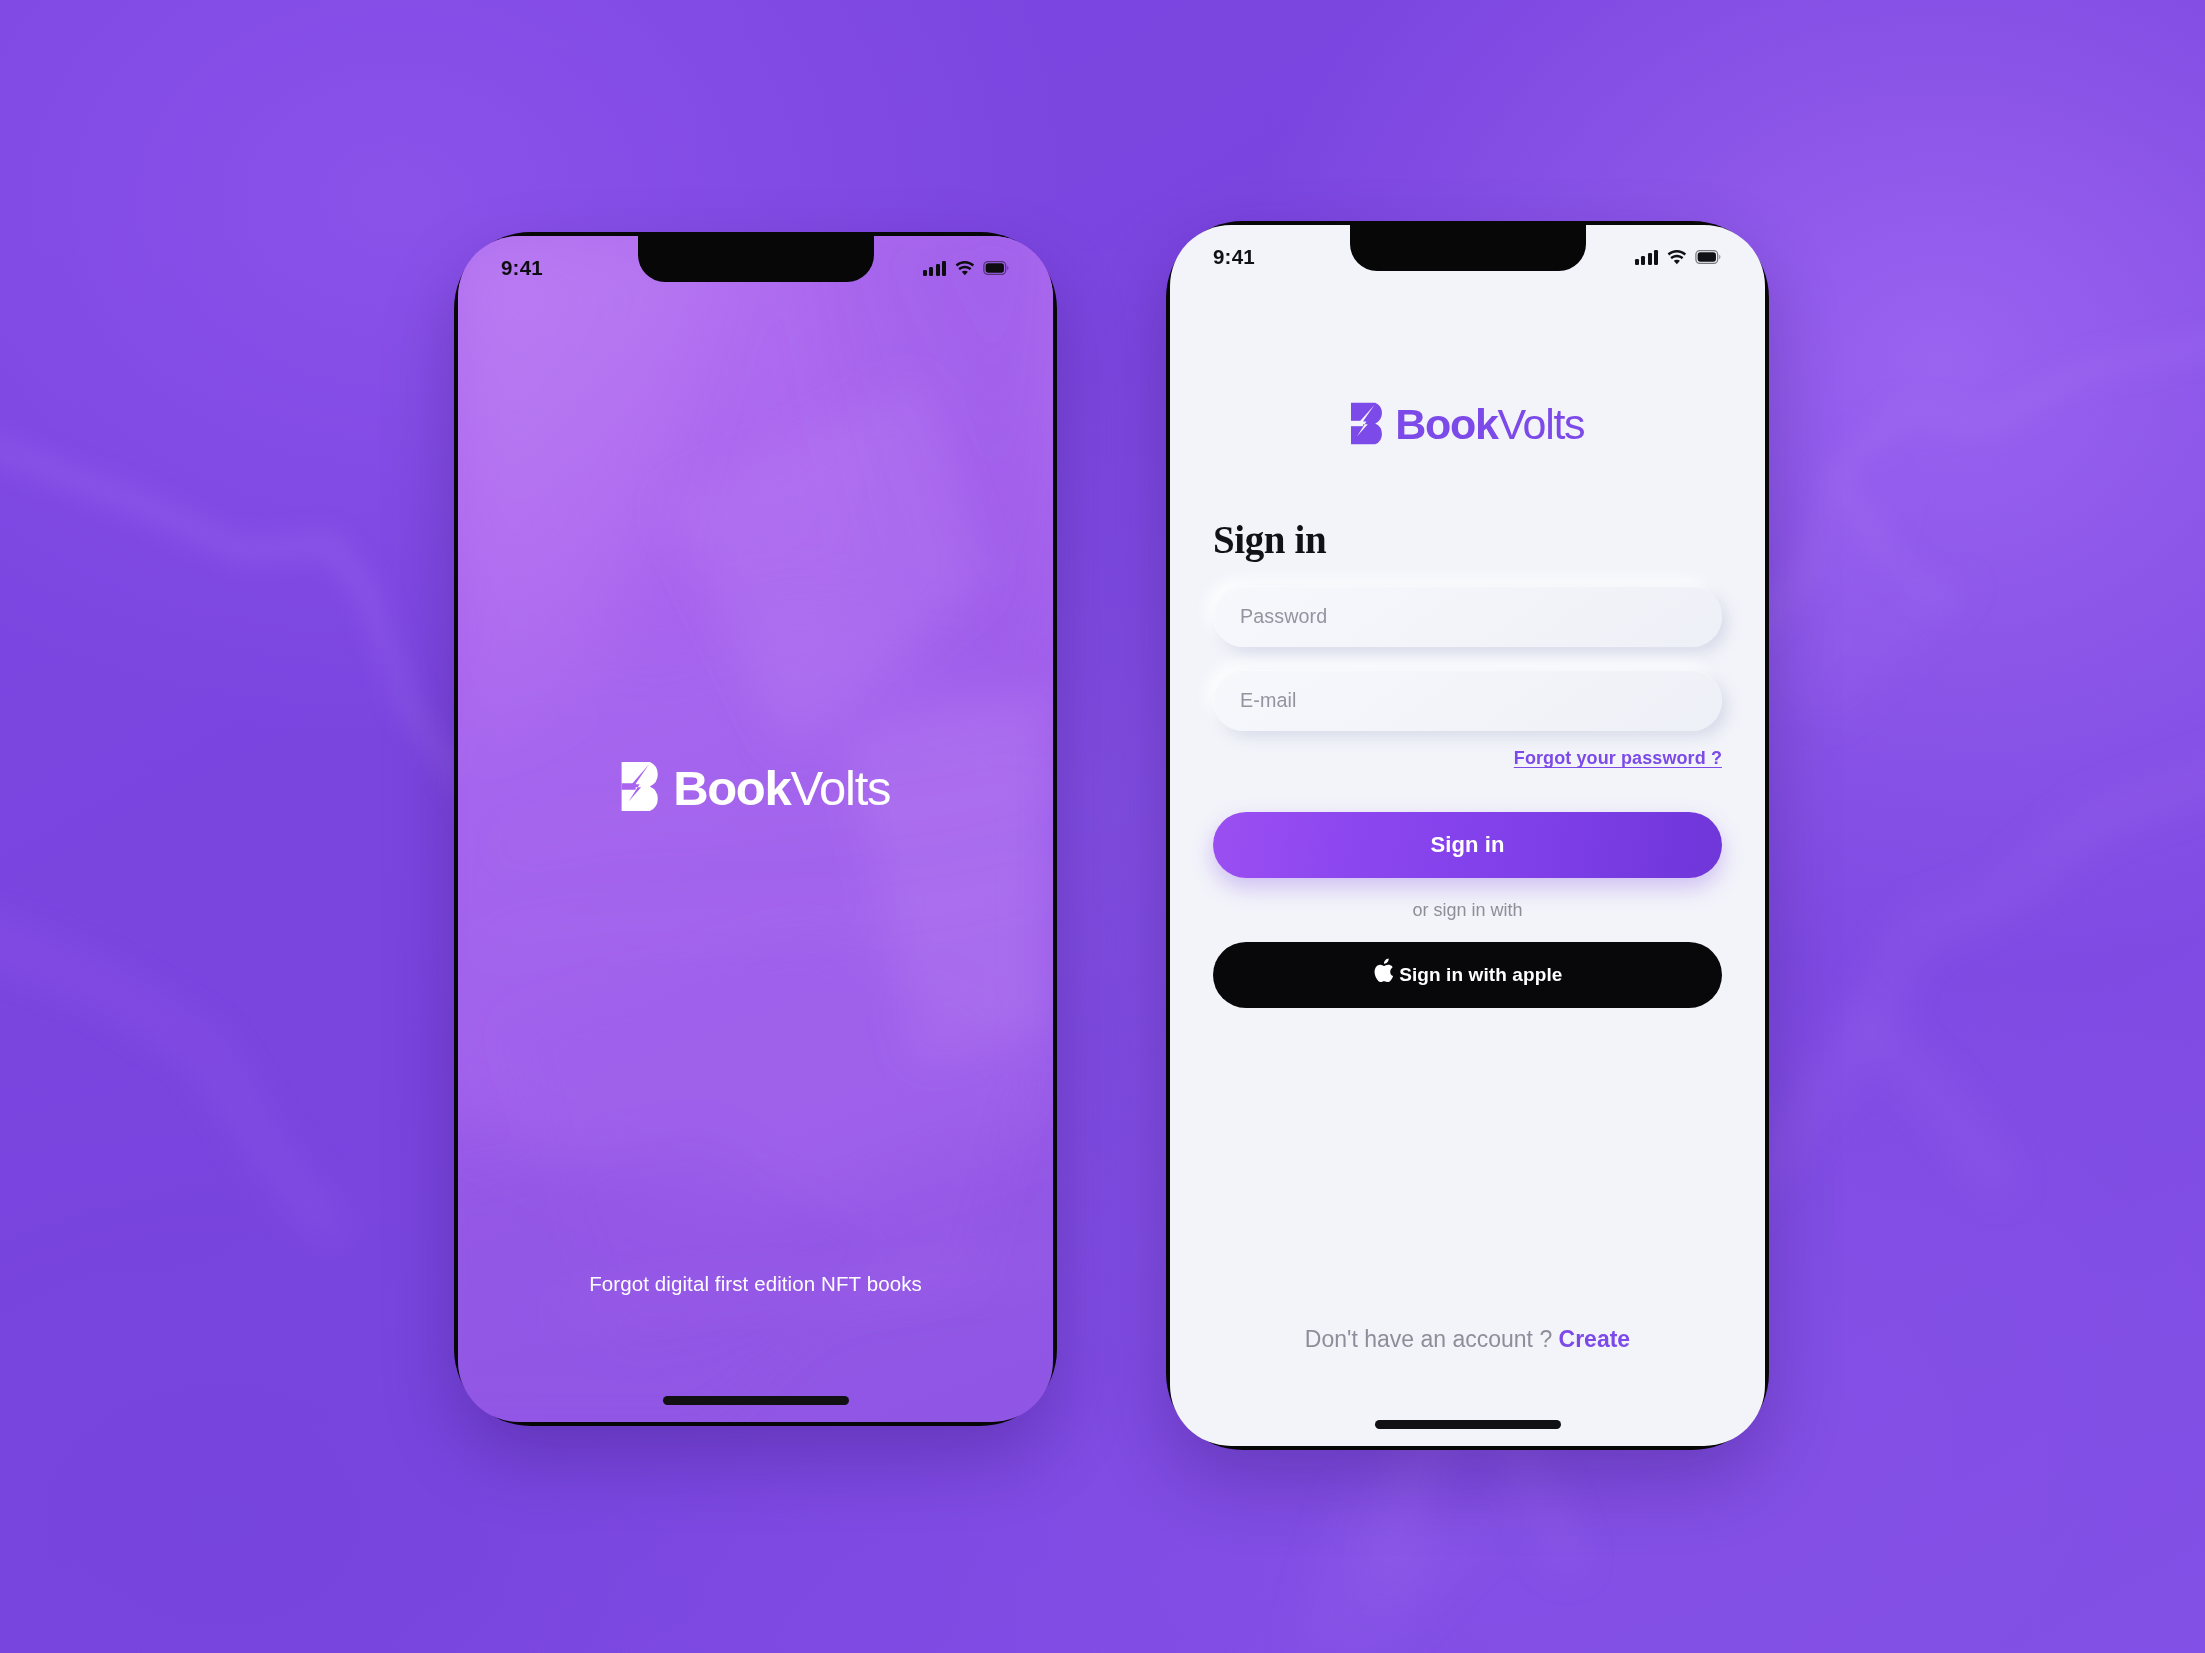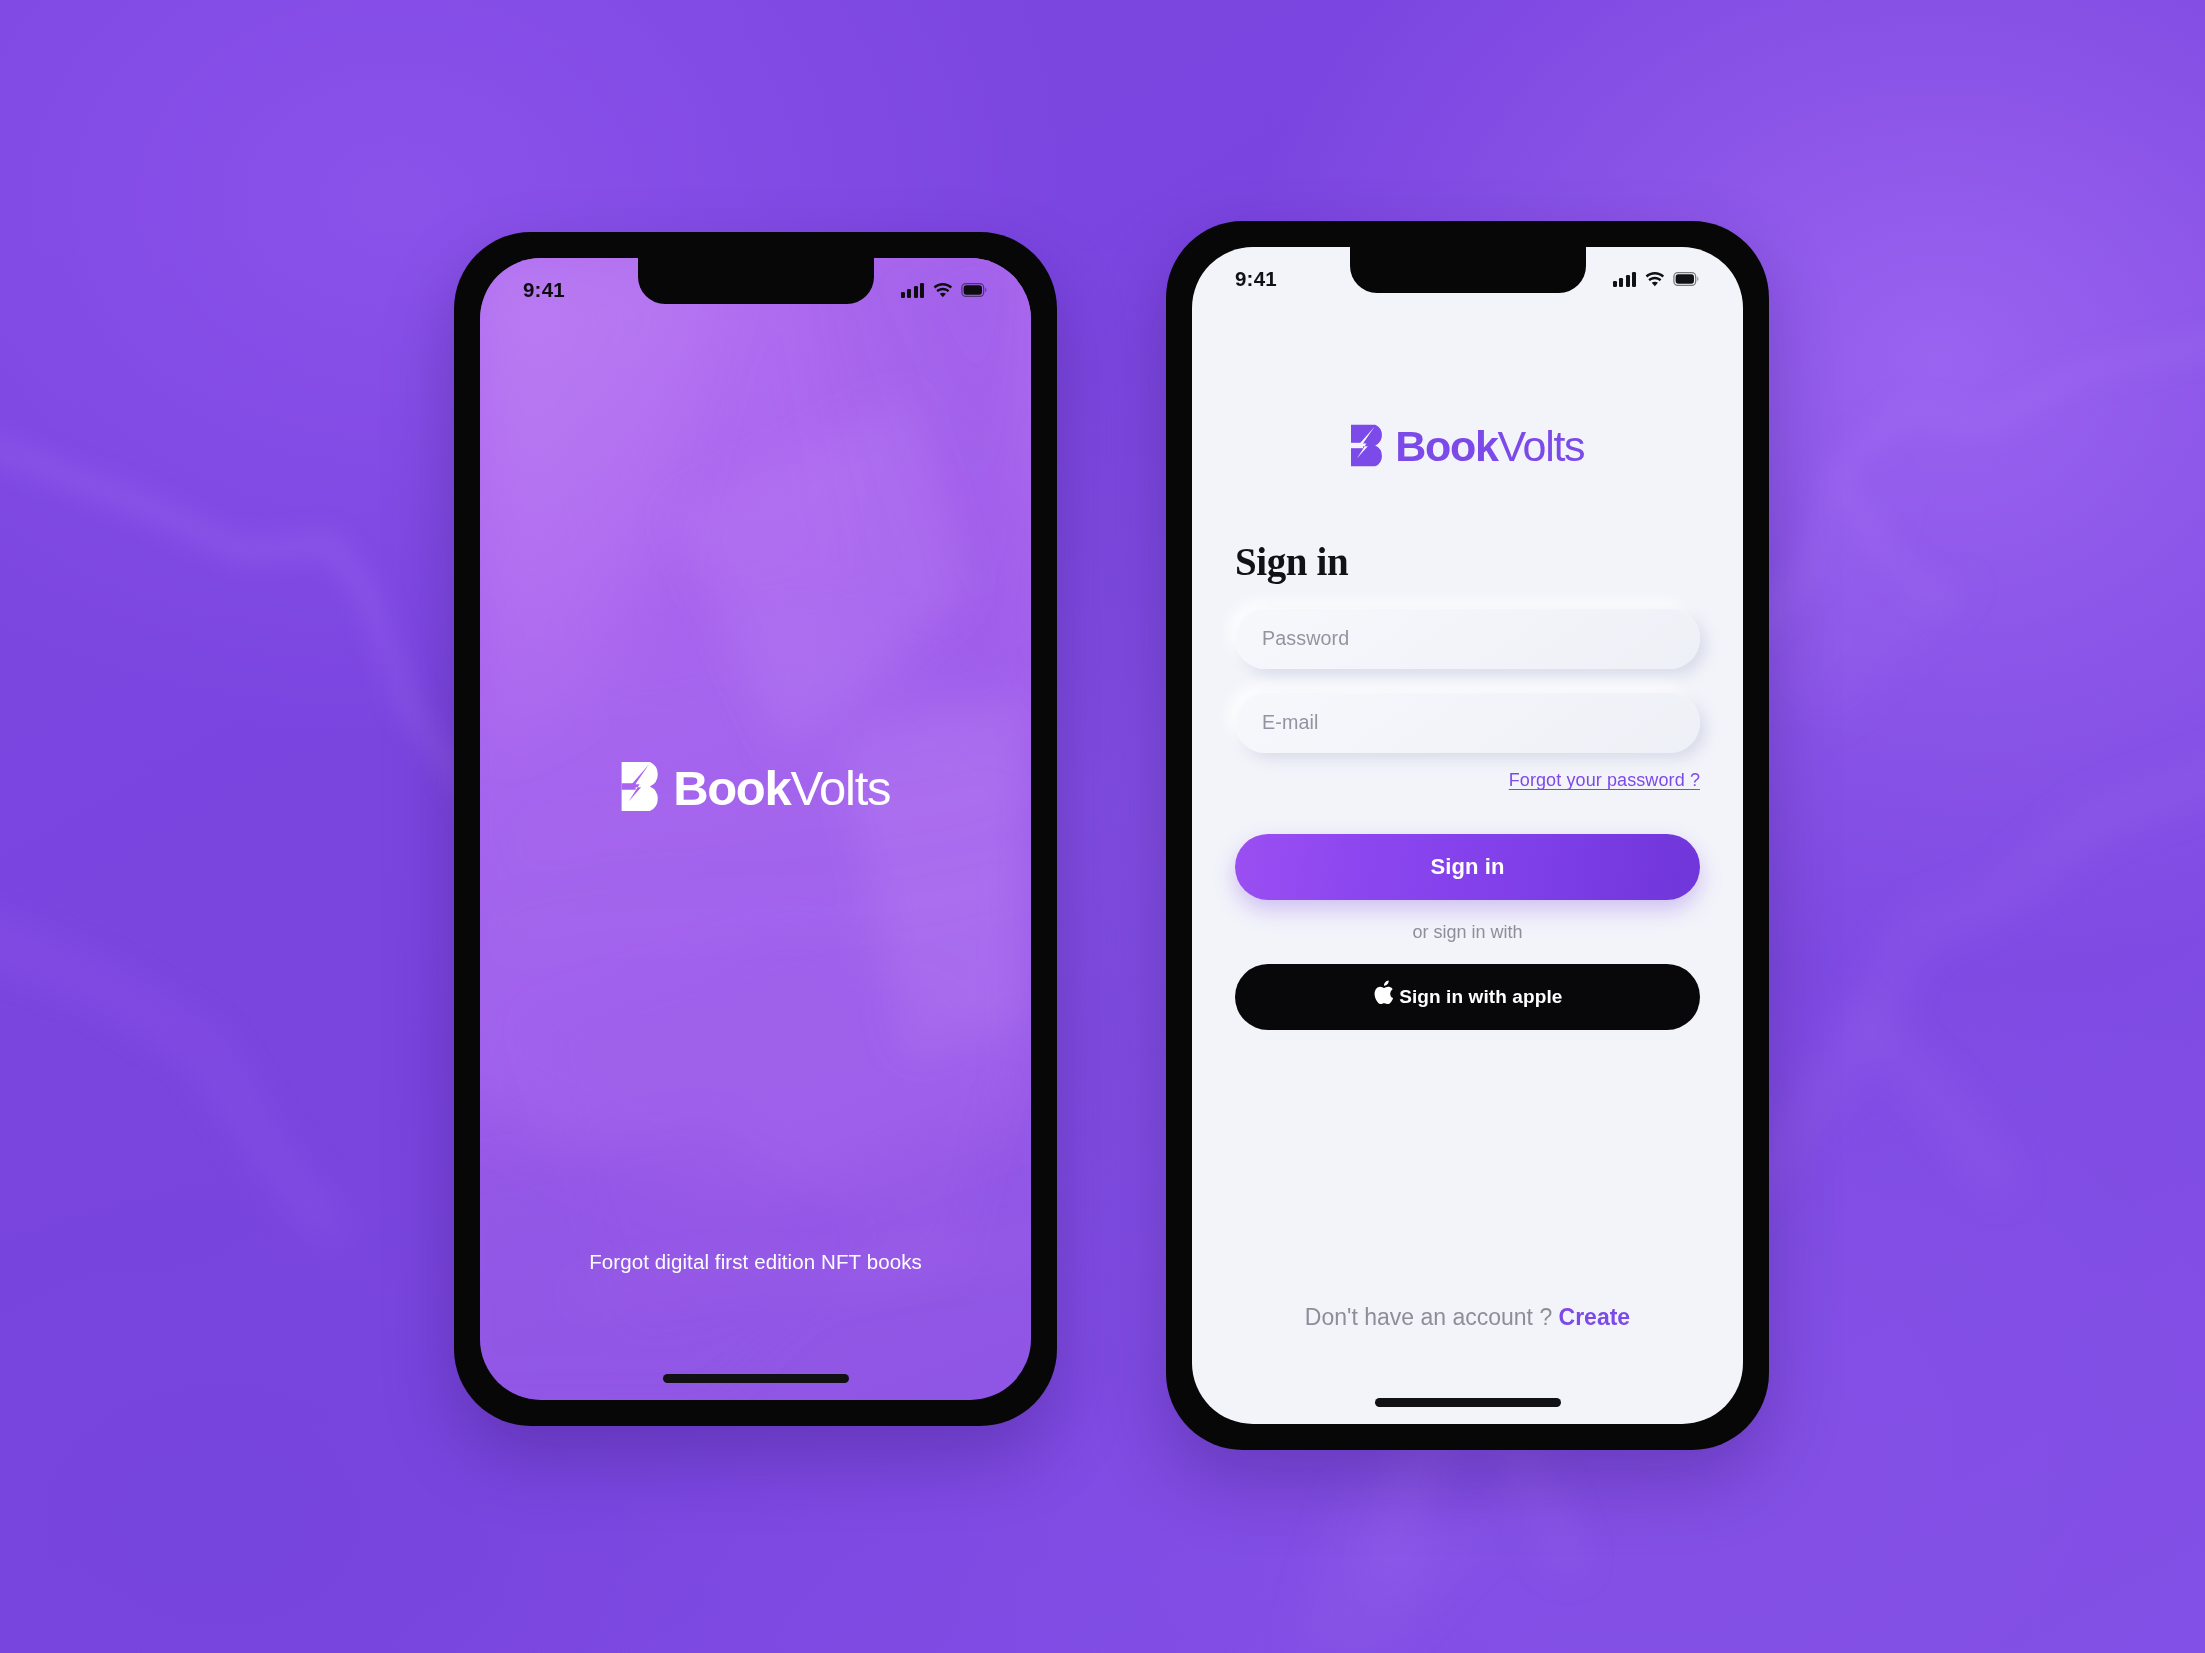--- a/index.html
+++ b/index.html
@@ -40,21 +40,21 @@
     inset: 0;
     background: radial-gradient(ellipse 1339px 1024px at 50% 48%, rgba(255,255,255,0.045) 0%, rgba(255,255,255,0) 58%);
     pointer-events: none;
   }
 
   
   .phone {
     position: absolute;
     background: #070708;
     border-radius: 77px;
-    padding: 26px;
+    padding: 4px;
     box-shadow: 0 31.5px 71px rgba(40, 10, 90, 0.28);
   }
 
   .phone-screen {
     position: relative;
     width: 100%;
     height: 100%;
     border-radius: 61px;
     overflow: hidden;
   }
@@ -241,21 +241,21 @@
   .forgot-row {
     margin-top: 17.3px;
     display: flex;
     justify-content: flex-end;
   }
   .forgot-link {
     font-size: 18px;
     color: #7c4ae8;
     text-decoration: underline;
     text-underline-offset: 3.2px;
-    font-weight: 400;
+    font-weight: 700;
     letter-spacing: 0.1px;
   }
 
   .btn-primary {
     margin-top: 43px;
     height: 66px;
     border-radius: 33px;
     background: linear-gradient(100deg, #9b4ff2 0%, #8c46ef 28%, #7f3fe9 62%, #6f36d9 100%);
     display: flex;
     align-items: center;

